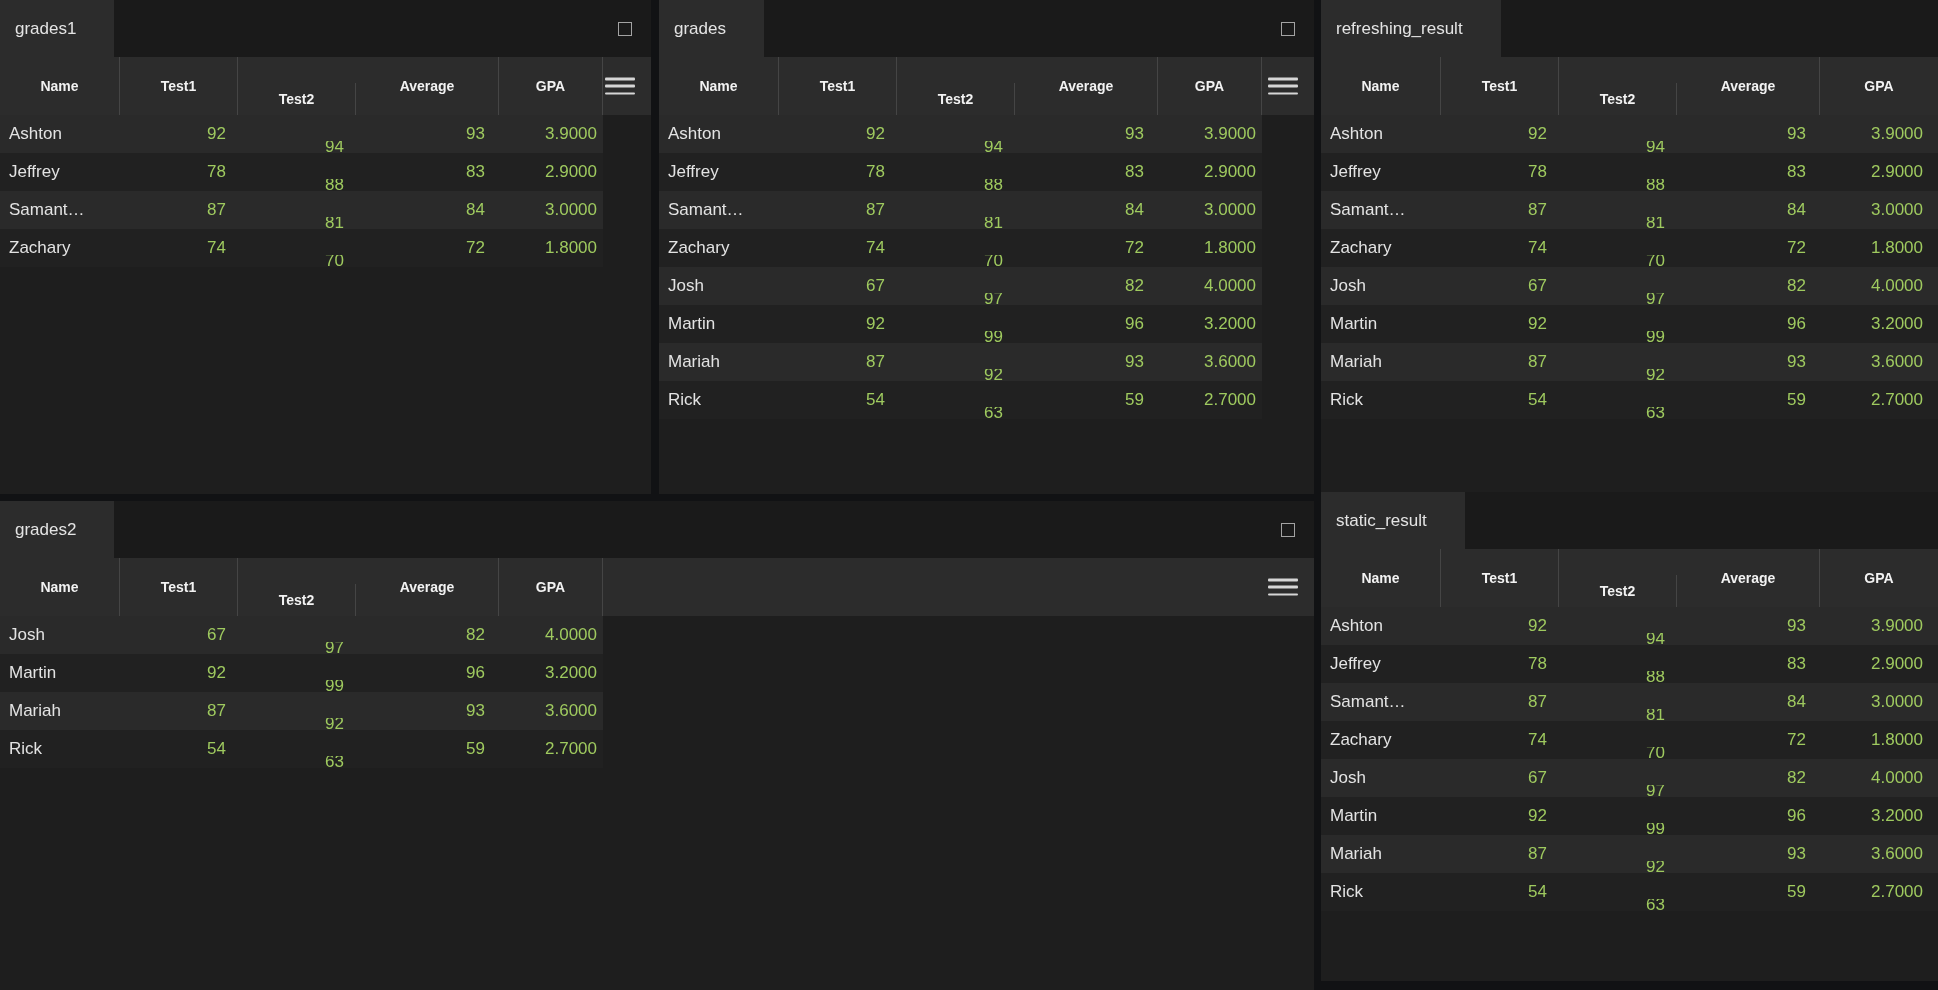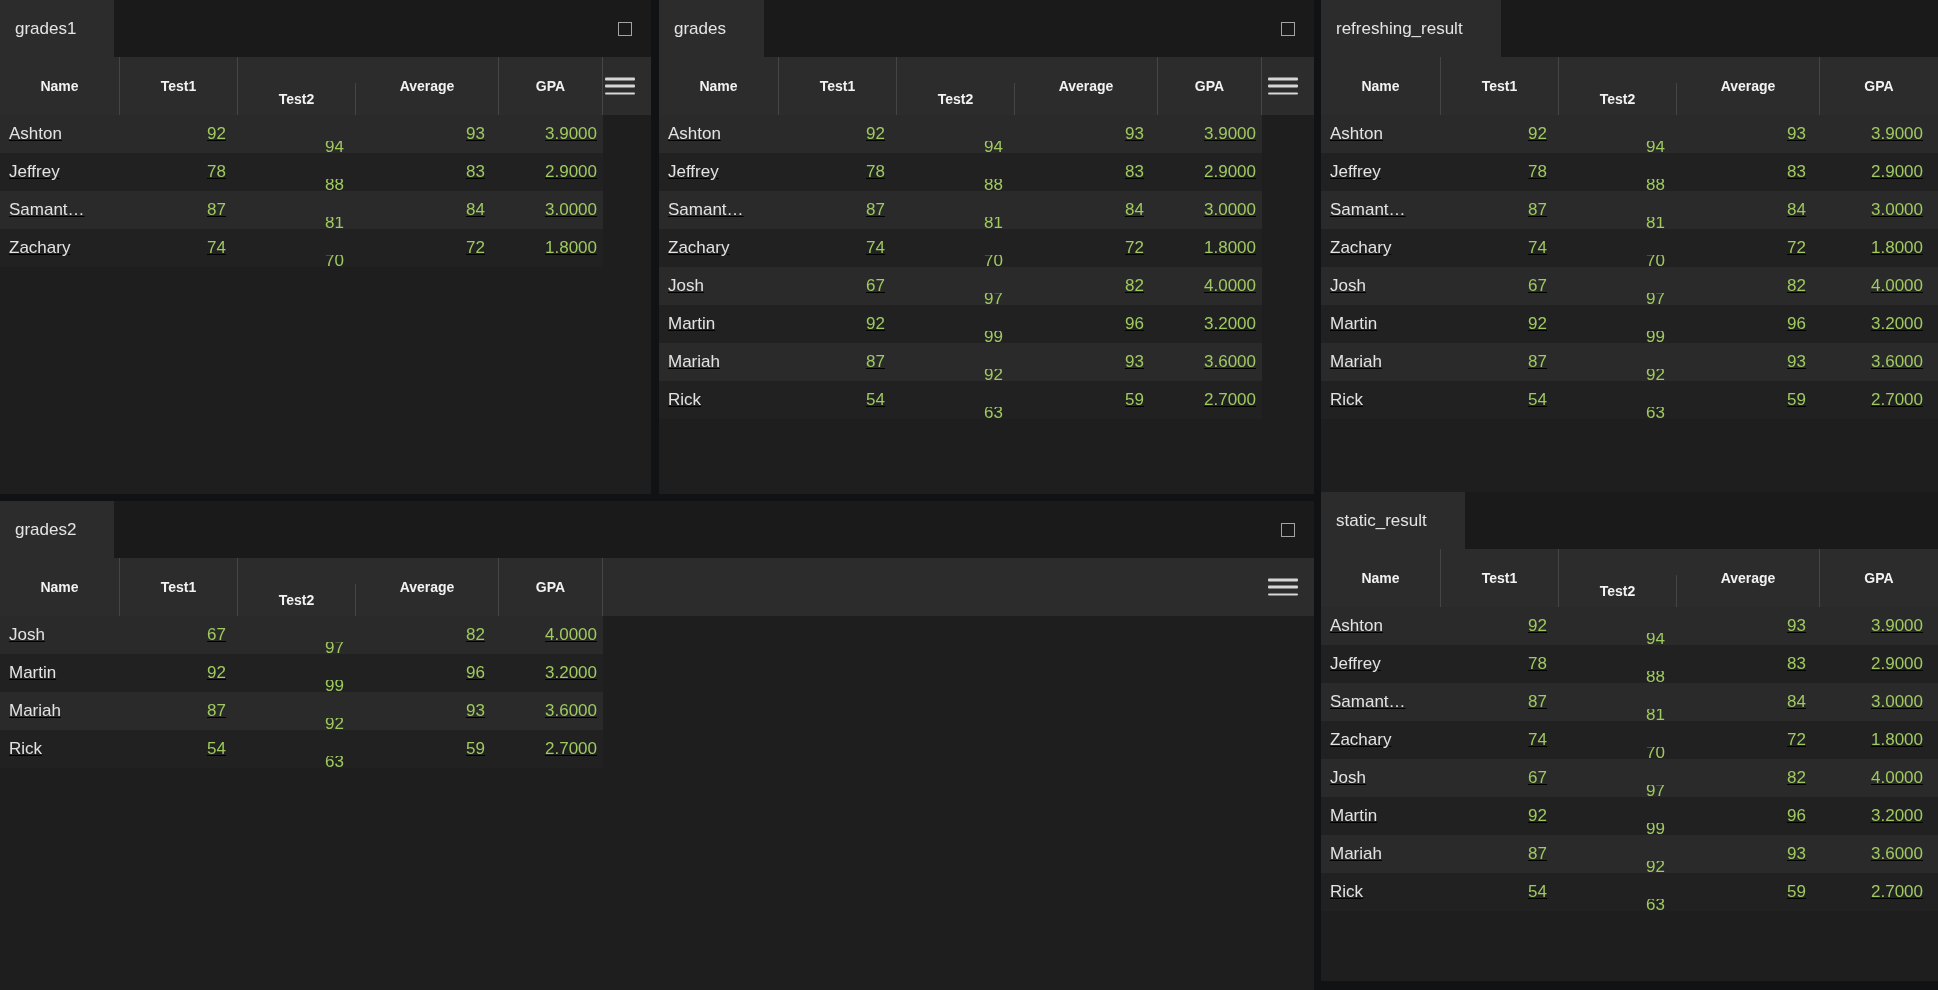--- a/index.html
+++ b/index.html
@@ -72,21 +72,21 @@
     justify-content:space-between;
     cursor:pointer;
   }
   .menu span{
     display:block;
     height:2.5px;
     background:#d6d6d6;
     border-radius:1px;
   }
   
-  .rows{width:603px;text-decoration:underline;}
+  .rows{width:603px;}
   .cut .rows{width:617px;}
   .row{
     display:flex;
     height:38px;
     font-size:17px;
   }
   .row:nth-child(odd){background:#2a2a2a;}
   .row:nth-child(even){background:#212121;}
   .cell{
     display:flex;

